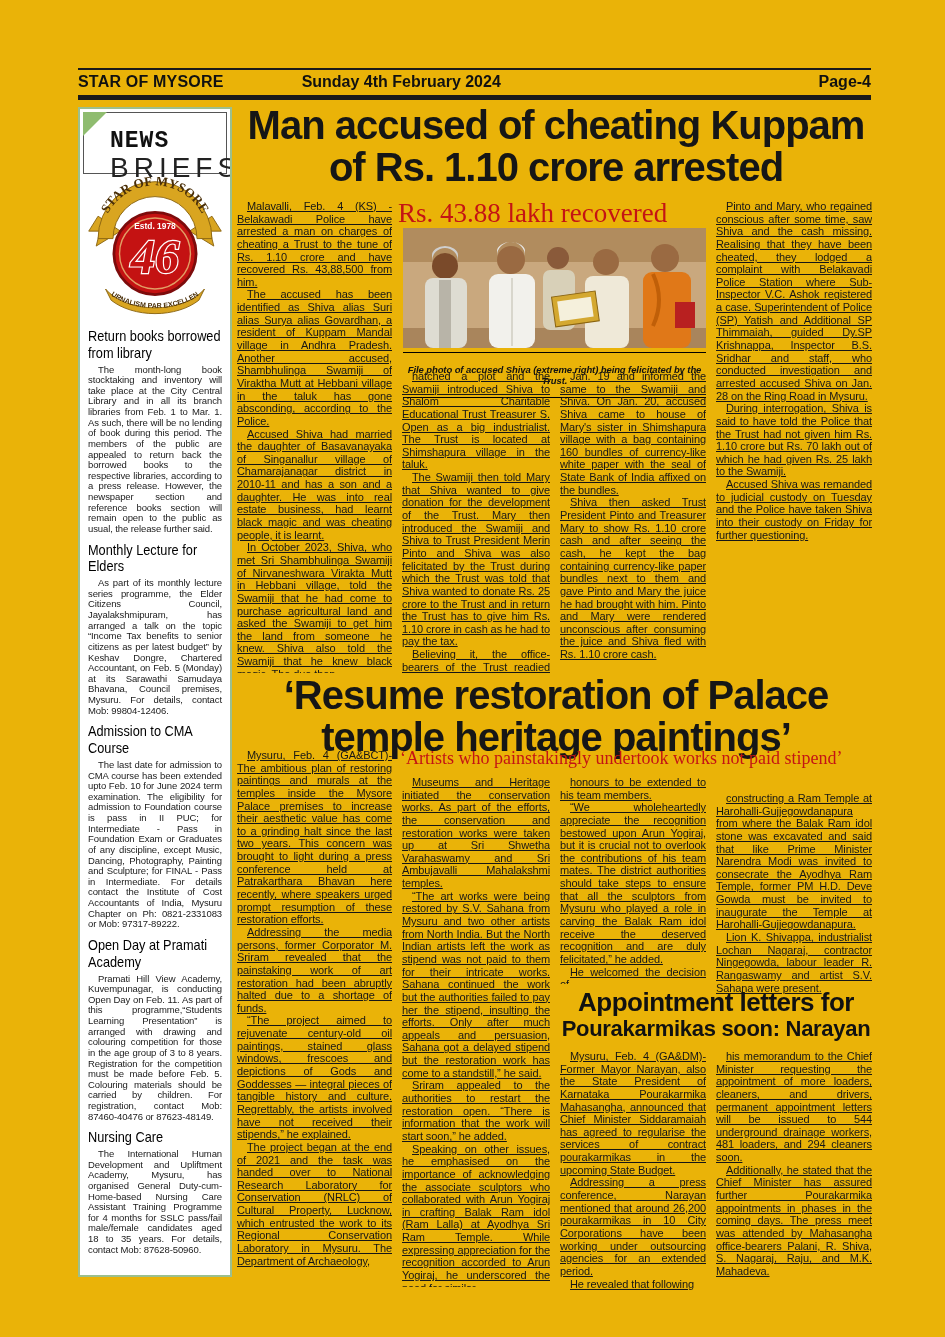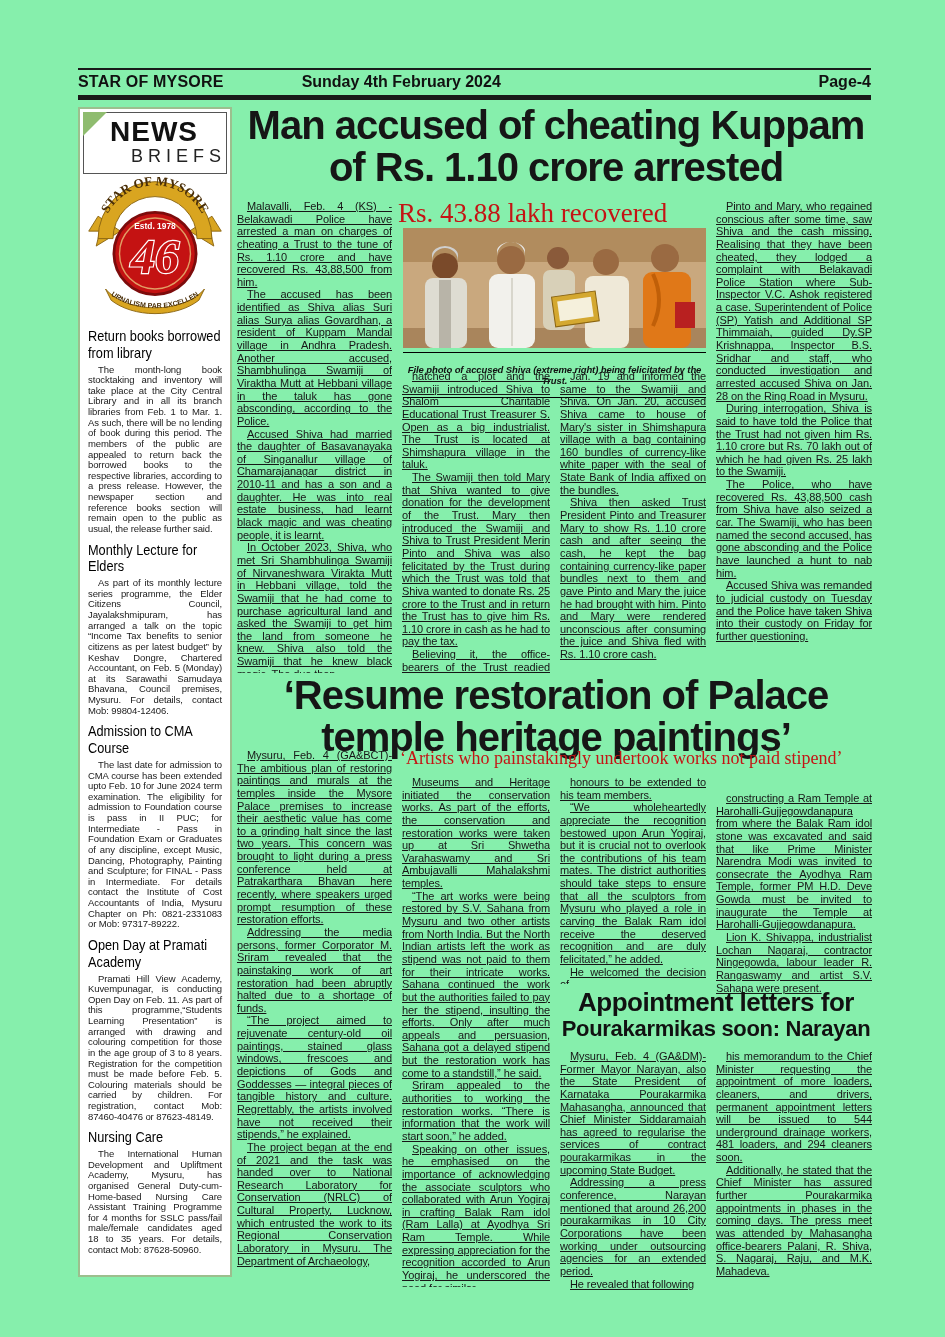--- a/index.html
+++ b/index.html
@@ -1,27 +1,27 @@
 <!DOCTYPE html>
 <html><head>
 <meta charset="utf-8">
 <style>
   html,body{margin:0;padding:0;background:#ffffff;}
-  .page{position:relative;width:945px;height:1337px;background:#86efac;font-family:"Liberation Sans",sans-serif;color:#111;overflow:hidden;}
+  .page{position:relative;width:945px;height:1337px;background:#eab308;font-family:"Liberation Sans",sans-serif;color:#111;overflow:hidden;}
   
   .hdr{position:absolute;left:78px;top:68px;width:793px;border-top:2px solid #1a1a1a;border-bottom:5px solid #1a1a1a;display:flex;align-items:flex-end;padding:3px 0 4px 0;}
   .hdr .mast{font-weight:bold;font-size:16px;letter-spacing:.2px;}
   .hdr .date{font-weight:bold;font-size:16px;margin-left:78px;}
   .hdr .pg{font-weight:bold;font-size:16px;margin-left:auto;}
   
   .sidebar{position:absolute;left:78px;top:107px;width:154px;height:1170px;border:2px solid #9cbf8e;box-sizing:border-box;overflow:hidden;background:#fff;}
   .nb-box{position:relative;margin:3px;border:1px solid #555;height:62px;box-sizing:border-box;padding-left:26px;}
   .nb-fold{position:absolute;left:-1px;top:-1px;width:0;height:0;border-top:24px solid #8fbc6f;border-right:24px solid transparent;}
-  .nb-news{font-weight:bold;font-size:28px;letter-spacing:1px;margin-top:3px;}
-  .nb-briefs{font-size:18px;letter-spacing:5px;margin-top:-2px;color:#222;text-align:right;}
+  .nb-news{font-weight:bold;font-size:23px;letter-spacing:1px;margin-top:15px;font-family:Liberation Mono, monospace;}
+  .nb-briefs{font-size:28px;letter-spacing:5px;margin-top:-2px;color:#222;}
   .logo-wrap{text-align:center;margin:2px 0 2px 0;}
   .sec{margin:0 8px;}
   .sec-h{font-size:15px;line-height:1.12;margin:7px 0 3px 0;color:#000;width:118%;transform:scaleX(.85);transform-origin:0 0;}
   .sec-b{font-size:9.5px;line-height:1.12;text-align:justify;text-indent:10px;letter-spacing:-.1px;color:#1a1a1a;}
   
   .abs{position:absolute;box-sizing:border-box;}
   .headline{font-weight:bold;text-align:center;line-height:1.06;letter-spacing:-1px;color:#161616;}
   .h1size{font-size:40px;}
   .redsub{font-family:"Liberation Serif",serif;color:#c41414;text-align:left;}
   .bodycol{font-size:11px;line-height:1.15;text-align:justify;overflow:hidden;letter-spacing:-.1px;color:#161616;}
@@ -143,40 +143,39 @@
     <p>The Swamiji then told Mary that Shiva wanted to give donation for the development of the Trust. Mary then introduced the Swamiji and Shiva to Trust President Merin Pinto and Shiva was also felicitated by the Trust during which the Trust was told that Shiva wanted to donate Rs. 25 crore to the Trust and in return the Trust has to give him Rs. 1.10 crore in cash as he had to pay the tax.</p>
     <p>Believing it, the office-bearers of the Trust readied the cash on</p>
   </div>
   <div class="abs bodycol" style="left:560px;top:370px;width:146px;height:303px;">
     <p>Jan. 19 and informed the same to the Swamiji and Shiva. On Jan. 20, accused Shiva came to house of Mary's sister in Shimshapura village with a bag containing 160 bundles of currency-like white paper with the seal of State Bank of India affixed on the bundles.</p>
     <p>Shiva then asked Trust President Pinto and Treasurer Mary to show Rs. 1.10 crore cash and after seeing the cash, he kept the bag containing currency-like paper bundles next to them and gave Pinto and Mary the juice he had brought with him. Pinto and Mary were rendered unconscious after consuming the juice and Shiva fled with Rs. 1.10 crore cash.</p>
   </div>
   <div class="abs bodycol" style="left:716px;top:200px;width:156px;height:473px;">
     <p>Pinto and Mary, who regained conscious after some time, saw Shiva and the cash missing. Realising that they have been cheated, they lodged a complaint with Belakavadi Police Station where Sub-Inspector V.C. Ashok registered a case. Superintendent of Police (SP) Yatish and Additional SP Thimmaiah, guided Dy.SP Krishnappa, Inspector B.S. Sridhar and staff, who conducted investigation and arrested accused Shiva on Jan. 28 on the Ring Road in Mysuru.</p>
     <p>During interrogation, Shiva is said to have told the Police that the Trust had not given him Rs. 1.10 crore but Rs. 70 lakh out of which he had given Rs. 25 lakh to the Swamiji.</p>
-    <p>The Police, who have recovered Rs. 43,88,500 cash from Shiva have also seized a car. The Swamiji, who has been named the second accused, has gone absconding and the Police have launched a hunt to nab him.</p>
     <p>Accused Shiva was remanded to judicial custody on Tuesday and the Police have taken Shiva into their custody on Friday for further questioning.</p>
   </div>
 
   <div class="abs headline h1size" style="left:237px;top:674px;width:638px;">
     <div>‘Resume restoration of Palace</div>
     <div>temple heritage paintings’</div>
   </div>
   <div class="abs redsub" style="left:400px;top:748px;width:472px;font-size:18px;">‘Artists who painstakingly undertook works not paid stipend’</div>
 
   <div class="abs bodycol" style="left:237px;top:749px;width:155px;height:538px;">
     <p>Mysuru, Feb. 4 (GA&amp;BCT)- The ambitious plan of restoring paintings and murals at the temples inside the Mysore Palace premises to increase their aesthetic value has come to a grinding halt since the last two years. This concern was brought to light during a press conference held at Patrakarthara Bhavan here recently, where speakers urged prompt resumption of these restoration efforts.</p>
     <p>Addressing the media persons, former Corporator M. Sriram revealed that the painstaking work of art restoration had been abruptly halted due to a shortage of funds.</p>
     <p>“The project aimed to rejuvenate century-old oil paintings, stained glass windows, frescoes and depictions of Gods and Goddesses — integral pieces of tangible history and culture. Regrettably, the artists involved have not received their stipends,” he explained.</p>
     <p>The project began at the end of 2021 and the task was handed over to National Research Laboratory for Conservation (NRLC) of Cultural Property, Lucknow, which entrusted the work to its Regional Conservation Laboratory in Mysuru. The Department of Archaeology,</p>
   </div>
   <div class="abs bodycol" style="left:402px;top:776px;width:148px;height:511px;">
     <p>Museums and Heritage initiated the conservation works. As part of the efforts, the conservation and restoration works were taken up at Sri Shwetha Varahaswamy and Sri Ambujavalli Mahalakshmi temples.</p>
     <p>“The art works were being restored by S.V. Sahana from Mysuru and two other artists from North India. But the North Indian artists left the work as stipend was not paid to them for their intricate works. Sahana continued the work but the authorities failed to pay her the stipend, insulting the efforts. Only after much appeals and persuasion, Sahana got a delayed stipend but the restoration work has come to a standstill,” he said.</p>
-    <p>Sriram appealed to the authorities to working the restoration works. “There is information that the work will start soon,” he added.</p>
+    <p>Sriram appealed to the authorities to restart the restoration open. “There is information that the work will start soon,” he added.</p>
     <p>Speaking on other issues, he emphasised on the importance of acknowledging the associate sculptors who collaborated with Arun Yogiraj in crafting Balak Ram idol (Ram Lalla) at Ayodhya Sri Ram Temple. While expressing appreciation for the recognition accorded to Arun Yogiraj, he underscored the need for similar</p>
   </div>
   <div class="abs bodycol" style="left:560px;top:776px;width:146px;height:208px;">
     <p>honours to be extended to his team members.</p>
     <p>“We wholeheartedly appreciate the recognition bestowed upon Arun Yogiraj, but it is crucial not to overlook the contributions of his team mates. The district authorities should take steps to ensure that all the sculptors from Mysuru who played a role in carving the Balak Ram idol receive the deserved recognition and are duly felicitated,” he added.</p>
     <p>He welcomed the decision of</p>
   </div>
   <div class="abs bodycol" style="left:716px;top:792px;width:156px;height:238px;">
     <p>constructing a Ram Temple at Harohalli-Gujjegowdanapura from where the Balak Ram idol stone was excavated and said that like Prime Minister Narendra Modi was invited to consecrate the Ayodhya Ram Temple, former PM H.D. Deve Gowda must be invited to inaugurate the Temple at Harohalli-Gujjegowdanapura.</p>
     <p>Lion K. Shivappa, industrialist Lochan Nagaraj, contractor Ningegowda, labour leader R. Rangaswamy and artist S.V. Sahana were present.</p>

